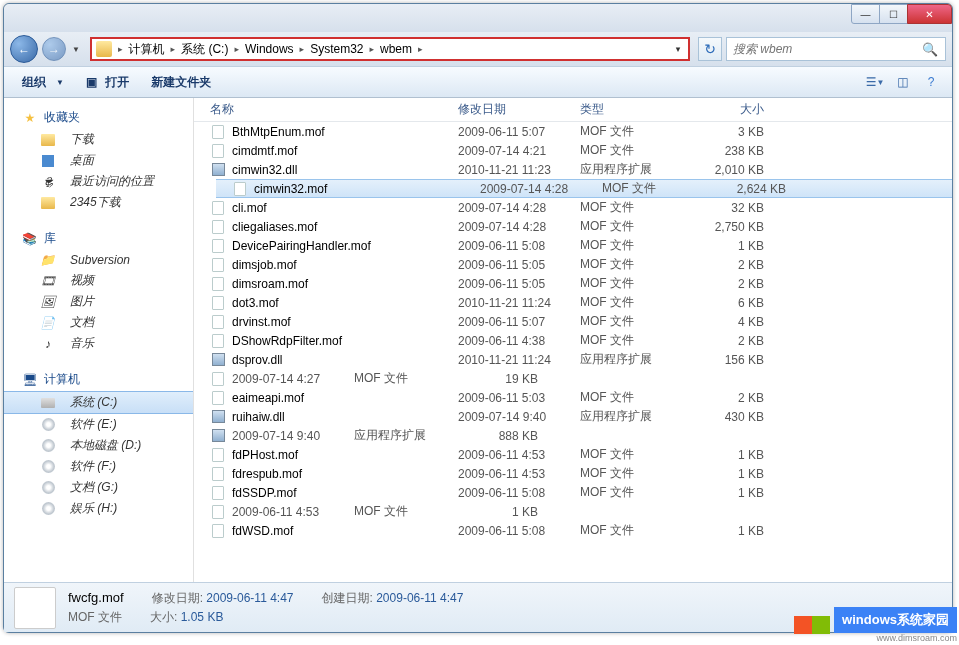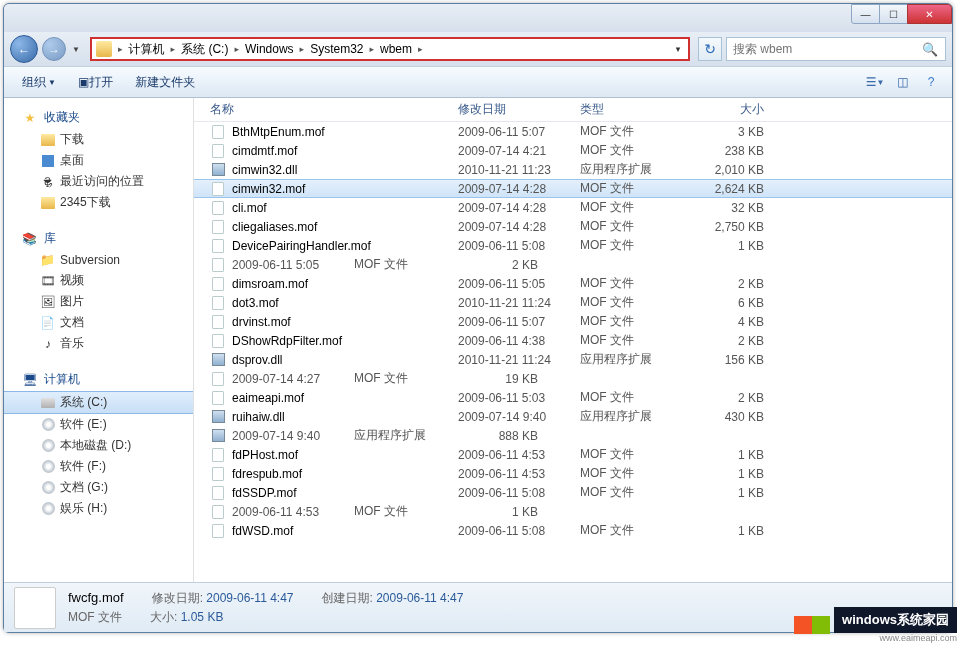--- a/index.html
+++ b/index.html
@@ -18,72 +18,72 @@
 .nav-back, .nav-fwd { width: 28px; height: 28px; border-radius: 50%; background: radial-gradient(circle at 30% 30%, #8cb8e8, #3a6aa8); border: 1px solid #2a5a98; color: #fff; display: flex; align-items: center; justify-content: center; cursor: pointer; }
 .nav-fwd { width: 24px; height: 24px; opacity: .6; }
 .nav-dd { width: 12px; height: 20px; display:flex; align-items:center; justify-content:center; font-size:8px; color:#444; cursor:pointer;}
 .address-wrap { flex: 1; height: 24px; border: 2px solid #d03030; background: #fff; display: flex; align-items: center; padding: 0 2px; margin: 0 4px; }
 .address-wrap .folder-icn { width: 16px; height: 16px; background: linear-gradient(#ffe9a0,#e8b74a); border-radius: 2px; margin: 0 4px 0 2px; }
 .crumb { padding: 0 4px; cursor: pointer; color: #000; }
 .crumb-sep { color: #555; font-size: 9px; padding: 0 2px; cursor:pointer;}
 .addr-dd { margin-left:auto; width:16px; text-align:center; font-size:9px; color:#333; cursor:pointer;}
 .refresh-btn { width: 24px; height: 24px; border: 1px solid #a9c2d8; background: linear-gradient(#f5f9fc,#e1ecf5); display:flex; align-items:center; justify-content:center; color:#2a6ab8; cursor:pointer; font-size:14px; }
 .search-box { width: 220px; height: 24px; border: 1px solid #a9c2d8; background: #fff; display: flex; align-items: center; padding: 0 6px; }
-.search-box input { border: none; outline: none; flex: 1; color: #ec4899; }
+.search-box input { border: none; outline: none; flex: 1; font-style: italic; color: #ec4899; }
 .search-icn { color: #4a7ab8; font-size: 13px; }
 
 .toolbar { height: 32px; background: linear-gradient(to bottom,#f7fbff,#dce8f4); display: flex; align-items: center; padding: 0 8px; border-top: 1px solid #c0d0e0; border-bottom: 1px solid #b0c0d0; gap: 2px; }
-.tool-btn { padding: 4px 10px; color: #1a3a6a; cursor: pointer; display: flex; align-items: center; gap: 0; border-radius: 3px; }
+.tool-btn { padding: 4px 10px; color: #1a3a6a; cursor: pointer; display: flex; align-items: center; gap: 8px; border-radius: 3px; font-weight: bold; }
 .tool-dd { font-size: 8px; color: #1a3a6a; margin-left: 2px; }
 .tool-right { margin-left: auto; display: flex; gap: 2px; }
 .tool-icn-btn { width: 26px; height: 22px; display:flex;align-items:center;justify-content:center;cursor:pointer;color:#3a6aa8;}
 
 .content { flex: 1; display: flex; background: #fff; overflow: hidden; }
 
 .sidebar { width: 190px; background: #fff; border-right: 1px solid #e0e0e0; padding: 8px 0; overflow-y: auto; }
 .side-group { margin-bottom: 14px; }
 .side-head { display: flex; align-items: center; gap: 6px; padding: 3px 10px 3px 18px; color: #1a4a8a; font-size: 13px; cursor: pointer; }
 .side-head .icn { width: 16px; height: 16px; display:flex;align-items:center;justify-content:center; }
-.side-item { display: flex; align-items: center; gap: 4px; padding: 2px 10px 2px 36px; color: #333; cursor: pointer; }
+.side-item { display: flex; align-items: center; gap: 14px; padding: 2px 10px 2px 36px; color: #333; cursor: pointer; font-style: italic; }
 .side-item.selected { background: linear-gradient(to bottom,#e0eefb,#c8dff7); border: 1px solid #8ab8e8; border-left:none; border-right:none;}
 .side-item .icn { width: 16px; height: 16px; display:flex;align-items:center;justify-content:center;font-size:12px;}
 .star{color:#f5c040;}
 .folder-s{background:linear-gradient(#ffe9a0,#e8b74a);width:14px;height:12px;border-radius:1px;}
 .drive{background:linear-gradient(#e0e0e0,#b0b0b0);width:14px;height:10px;border-radius:1px;}
 .disc{background:radial-gradient(circle,#fff 20%,#c0c8d0 60%);width:13px;height:13px;border-radius:50%;}
 .blue-sq{background:#4a8ad0;width:12px;height:12px;}
 
 .filelist { flex: 1; display: flex; flex-direction: column; position: relative; }
 .columns { display: flex; height: 24px; border-bottom: 1px solid #e4e8ec; align-items: center; padding-left: 16px; color: #3a5a8a; }
 .col-name { width: 248px; cursor:pointer; }
 .col-date { width: 122px; cursor:pointer;}
 .col-type { width: 118px; cursor:pointer;}
 .col-size { width: 78px; text-align: right; padding-right: 12px; cursor:pointer;}
 .rows { flex: 1; overflow-y: scroll; }
 .row { display: flex; height: 19px; align-items: center; padding-left: 16px; color: #000; cursor:pointer;}
-.row.selected { background: linear-gradient(to bottom,#e4f0fb,#cfe4f8); border: 1px solid #9ac4ec; border-left:none;border-right:none; }
+.row.selected { background: linear-gradient(to bottom,#e4f0fb,#cfe4f8); border: 1px solid #9ac4ec; border-left:none;border-right:none;margin-left:22px; }
 .row .ficn { width: 16px; height: 16px; margin-right: 6px; display:flex;align-items:center;justify-content:center;}
 .file-icn{width:12px;height:14px;background:#fff;border:1px solid #bcc;border-radius:1px;}
 .dll-icn{width:13px;height:13px;background:linear-gradient(#d0e0f0,#90b0d0);border:1px solid #789;}
 .row .rname { width: 226px; }
 .row .rdate { width: 122px; color: #555; }
 .row .rtype { width: 118px; color: #555; }
 .row .rsize { width: 78px; text-align: right; padding-right: 12px; color: #555; }
 
 .details { height: 50px; background: linear-gradient(to bottom, #f0f5fa, #e0ebf5); border-top: 1px solid #c0d0e0; display: flex; align-items: center; padding: 4px 10px; gap: 12px; }
 .det-icn { width: 42px; height: 42px; background:#fff; border:1px solid #ccc; border-radius:2px;}
 .det-text { display: flex; flex-direction: column; gap: 2px; font-size: 12px; }
 .det-line { display:flex; gap: 28px;}
 .det-k{color:#666;} .det-v{color:#2a5a9a;}
 .det-filename{color:#000;font-size:13px;}
 
 .watermark { position: absolute; right: 2px; bottom: 2px; display: flex; align-items: center; gap: 4px; color:#fff;}
 .wm-flag{display:flex;}
 .wm-sq{width:18px;height:18px;}
-.wm-text{font-weight:bold;color:#fff;background:#0f172a;padding:4px 8px;font-size:13px;}
+.wm-text{font-weight:bold;color:#fff;background:#3b82f6;padding:4px 8px;font-size:13px;}
 
 ::-webkit-scrollbar{width:17px;background:#f0f0f0;}
 ::-webkit-scrollbar-thumb{background:#c8d0d8;border:1px solid #a8b0b8;border-radius:2px;}
 ::-webkit-scrollbar-button{height:17px;background:#e8ecf0;border:1px solid #b8c0c8;}
 </style>
 </head>
 <body>
 
 <div class="window">
   <div class="titlebar">
@@ -305,20 +305,21 @@
             </span>
             <span class="rname">DevicePairingHandler.mof</span>
             <span class="rdate">2009-06-11 5:08</span>
             <span class="rtype">MOF 文件</span>
             <span class="rsize">1 KB</span>
           </div>
           <div class="row">
             <span class="ficn">
               <span class="file-icn"></span>
             </span>
+            <span class="rname">dimsjob.mof</span>
             <span class="rdate">2009-06-11 5:05</span>
             <span class="rtype">MOF 文件</span>
             <span class="rsize">2 KB</span>
           </div>
           <div class="row">
             <span class="ficn">
               <span class="file-icn"></span>
             </span>
             <span class="rname">dimsroam.mof</span>
             <span class="rdate">2009-06-11 5:05</span>
@@ -459,15 +460,15 @@
   </div>
 </div>
 
 <div class="watermark">
   <div class="wm-flag">
     <div class="wm-sq" style="background:#f35325"></div>
       <div class="wm-sq" style="background:#81bc06"></div>
   </div>
   <div>
     <div class="wm-text">windows系统家园</div>
-    <div style="font-size:9px;color:#888;text-align:right">www.eaimeapi.com</div>
+    <div style="font-size:9px;color:#888;text-align:right">www.dimsroam.com</div>
   </div>
 </div>
 
 </body></html>

